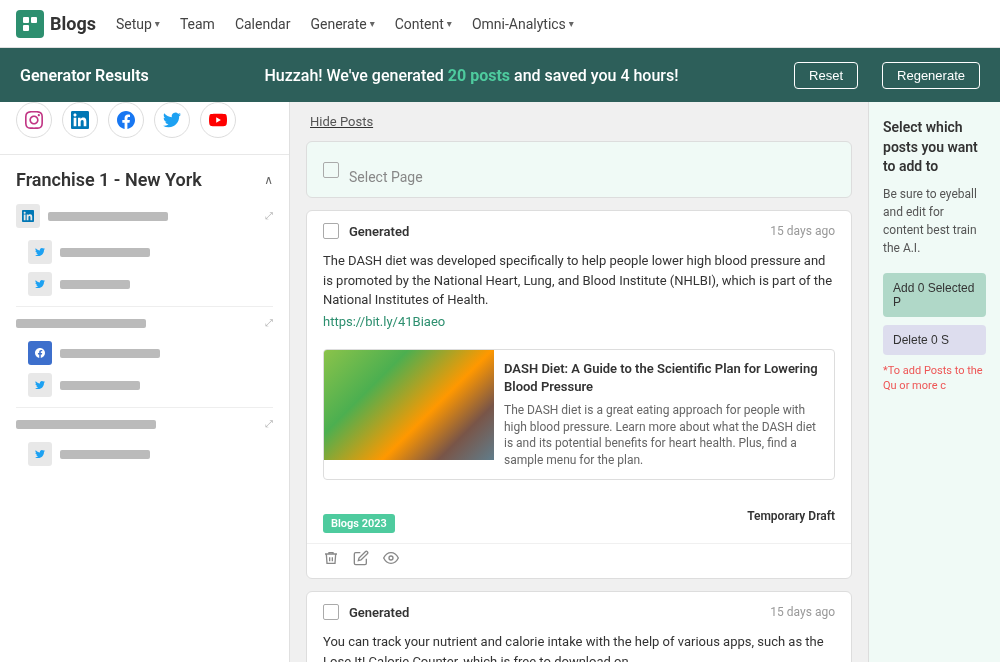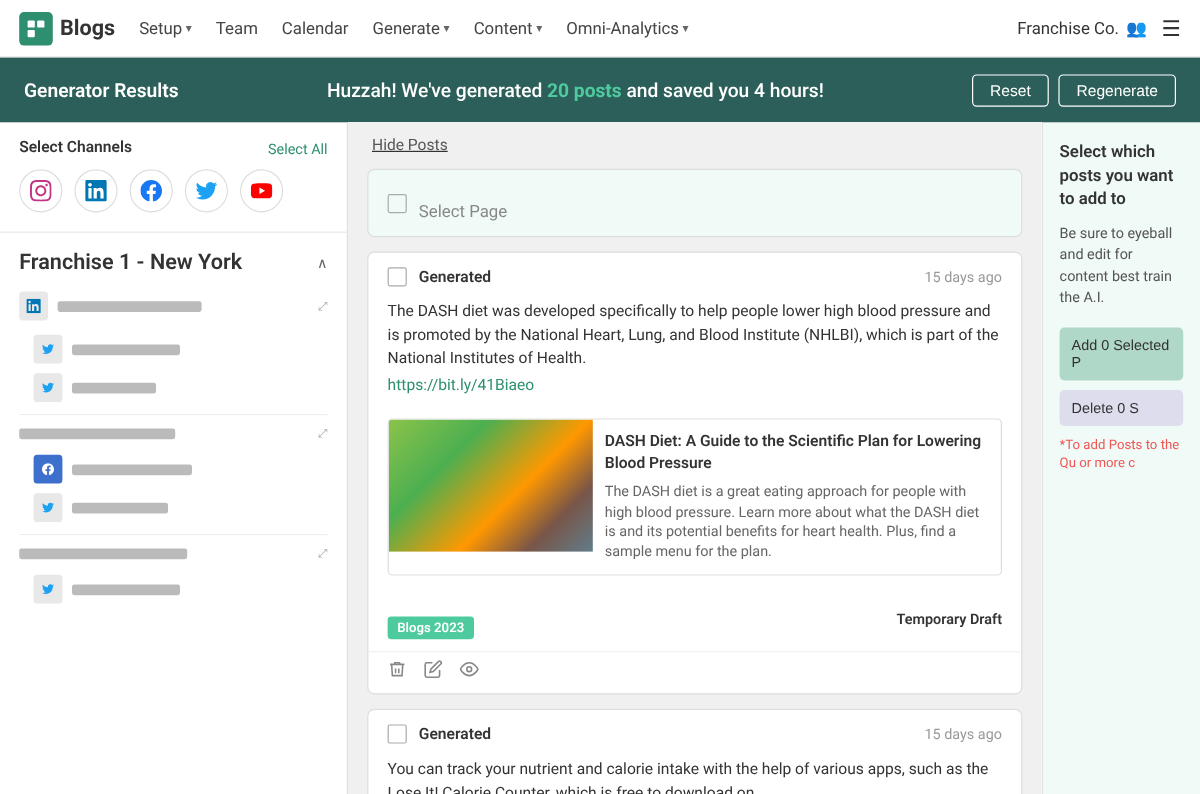--- a/index.html
+++ b/index.html
@@ -22,21 +22,21 @@
 
     
     .banner {
       background: #2d5f5a; color: #fff; height: 54px;
       display: flex; align-items: center; justify-content: space-between;
       padding: 0 20px;
     }
     .banner-title { font-size: 16px; font-weight: 600; }
     .banner-center { font-size: 16px; font-weight: 500; }
     .banner-highlight { color: #4ecb9e; font-weight: 700; }
-    .banner-actions { display: flex; gap: 8px; justify-content: center; }
+    .banner-actions { display: flex; gap: 24px; justify-content: center; }
     .btn-reset { background: transparent; border: 1px solid #fff; color: #fff; padding: 5px 14px; border-radius: 4px; cursor: pointer; font-size: 13px; }
     .btn-regenerate { background: transparent; border: 1px solid #fff; color: #fff; padding: 5px 14px; border-radius: 4px; cursor: pointer; font-size: 13px; }
 
     
     .main-layout { display: flex; height: calc(662px - 48px - 54px); overflow: hidden; }
 
     
     .sidebar { width: 290px; background: #fff; border-right: 1px solid #e0e0e0; overflow-y: auto; flex-shrink: 0; }
     .sidebar-channels-header { display: flex; align-items: center; justify-content: space-between; padding: 14px 16px 10px; }
     .sidebar-channels-title { font-size: 13px; font-weight: 600; color: #333; }
@@ -118,47 +118,36 @@
     <span>Blogs</span>
   </div>
   <div class="topnav-links">
     <span class="topnav-link">Setup <span class="chevron">▾</span></span>
     <span class="topnav-link">Team</span>
     <span class="topnav-link">Calendar</span>
     <span class="topnav-link">Generate <span class="chevron">▾</span></span>
     <span class="topnav-link">Content <span class="chevron">▾</span></span>
     <span class="topnav-link">Omni-Analytics <span class="chevron">▾</span></span>
   </div>
-  <div class="topnav-right">
-    <div class="topnav-franchise">
-      <span>Franchise Co.</span>
-      <span>👥</span>
-    </div>
-    <span class="topnav-menu-icon">☰</span>
-  </div>
 </nav>
 
 <div class="banner">
   <div class="banner-title">Generator Results</div>
   <div class="banner-center">
     <span>Huzzah! We've generated </span><span class="banner-highlight">20 posts</span><span> and saved you 4 hours!</span>
   </div>
   <div class="banner-actions">
     <button class="btn-reset">Reset</button>
     <button class="btn-regenerate">Regenerate</button>
   </div>
 </div>
 
 <div class="main-layout">
 
   <aside class="sidebar">
-    <div class="sidebar-channels-header">
-      <span class="sidebar-channels-title">Select Channels</span>
-      <span class="sidebar-select-all">Select All</span>
-    </div>
     <div class="sidebar-icons">
       <div class="sidebar-icon instagram">
         <svg width="18" height="18" viewBox="0 0 24 24" fill="#c13584">
             <path d="M12 2.163c3.204 0 3.584.012 4.85.07 3.252.148 4.771 1.691 4.919 4.919.058 1.265.069 1.645.069 4.849 0 3.205-.012 3.584-.069 4.849-.149 3.225-1.664 4.771-4.919 4.919-1.266.058-1.644.07-4.85.07-3.204 0-3.584-.012-4.849-.07-3.26-.149-4.771-1.699-4.919-4.92-.058-1.265-.07-1.644-.07-4.849 0-3.204.013-3.583.07-4.849.149-3.227 1.664-4.771 4.919-4.919 1.266-.057 1.645-.069 4.849-.069zm0-2.163c-3.259 0-3.667.014-4.947.072-4.358.2-6.78 2.618-6.98 6.98-.059 1.281-.073 1.689-.073 4.948 0 3.259.014 3.668.072 4.948.2 4.358 2.618 6.78 6.98 6.98 1.281.058 1.689.072 4.948.072 3.259 0 3.668-.014 4.948-.072 4.354-.2 6.782-2.618 6.979-6.98.059-1.28.073-1.689.073-4.948 0-3.259-.014-3.667-.072-4.947-.196-4.354-2.617-6.78-6.979-6.98-1.281-.059-1.69-.073-4.949-.073zm0 5.838c-3.403 0-6.162 2.759-6.162 6.162s2.759 6.163 6.162 6.163 6.162-2.759 6.162-6.163c0-3.403-2.759-6.162-6.162-6.162zm0 10.162c-2.209 0-4-1.79-4-4 0-2.209 1.791-4 4-4s4 1.791 4 4c0 2.21-1.791 4-4 4zm6.406-11.845c-.796 0-1.441.645-1.441 1.44s.645 1.44 1.441 1.44c.795 0 1.439-.645 1.439-1.44s-.644-1.44-1.439-1.44z"></path>
           </svg>
       </div>
       <div class="sidebar-icon linkedin">
         <svg width="18" height="18" viewBox="0 0 24 24" fill="#0077b5">
             <path d="M20.447 20.452h-3.554v-5.569c0-1.328-.027-3.037-1.852-3.037-1.853 0-2.136 1.445-2.136 2.939v5.667H9.351V9h3.414v1.561h.046c.477-.9 1.637-1.85 3.37-1.85 3.601 0 4.267 2.37 4.267 5.455v6.286zM5.337 7.433c-1.144 0-2.063-.926-2.063-2.065 0-1.138.92-2.063 2.063-2.063 1.14 0 2.064.925 2.064 2.063 0 1.139-.925 2.065-2.064 2.065zm1.782 13.019H3.555V9h3.564v11.452zM22.225 0H1.771C.792 0 0 .774 0 1.729v20.542C0 23.227.792 24 1.771 24h20.451C23.2 24 24 23.227 24 22.271V1.729C24 .774 23.2 0 22.222 0h.003z"></path>
           </svg>

